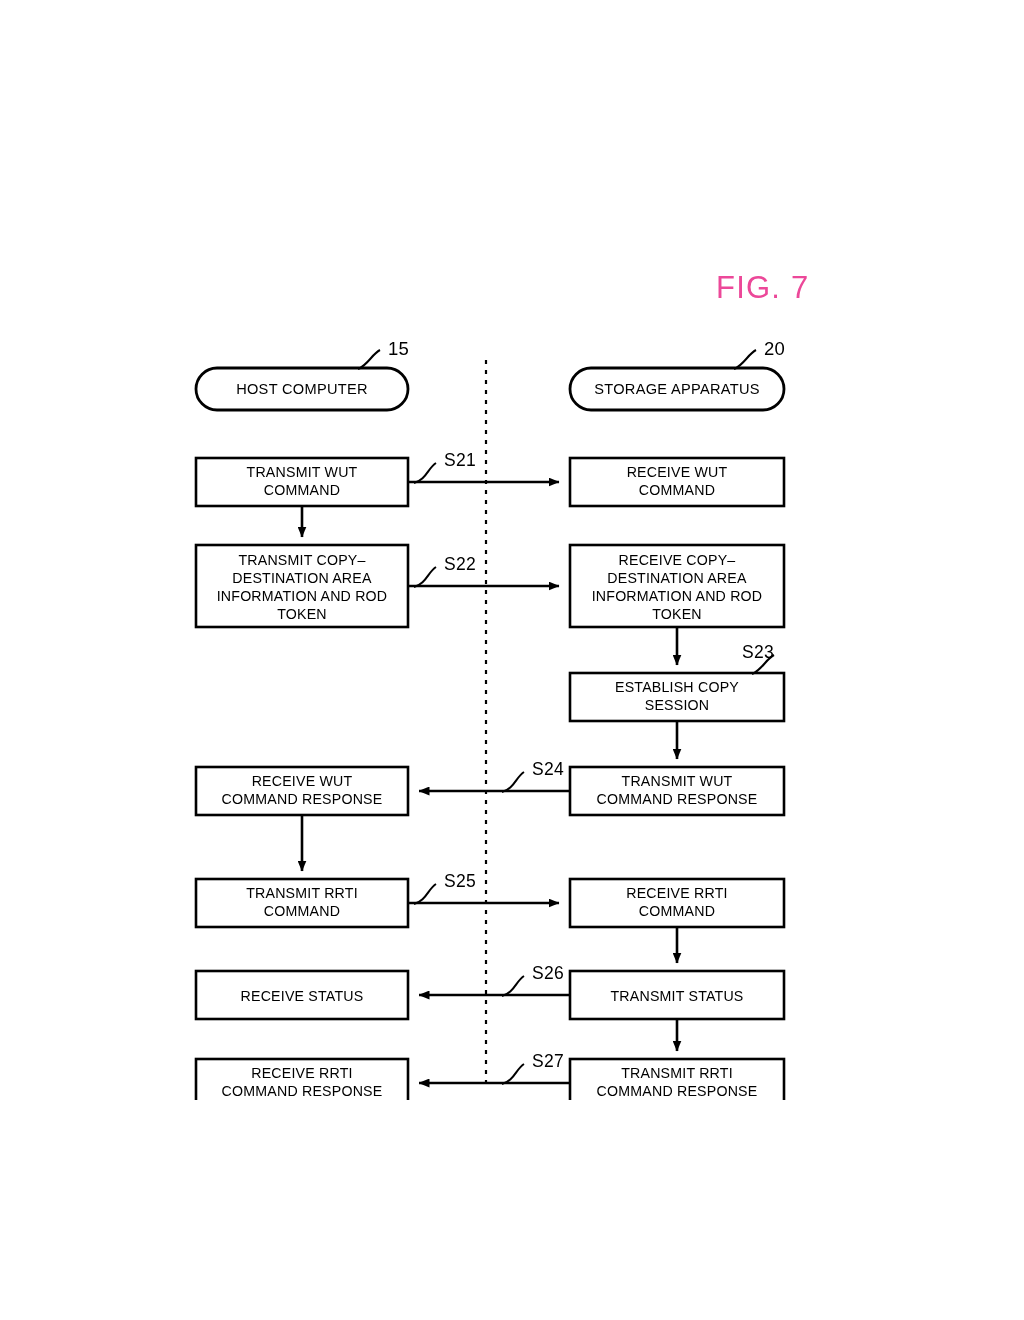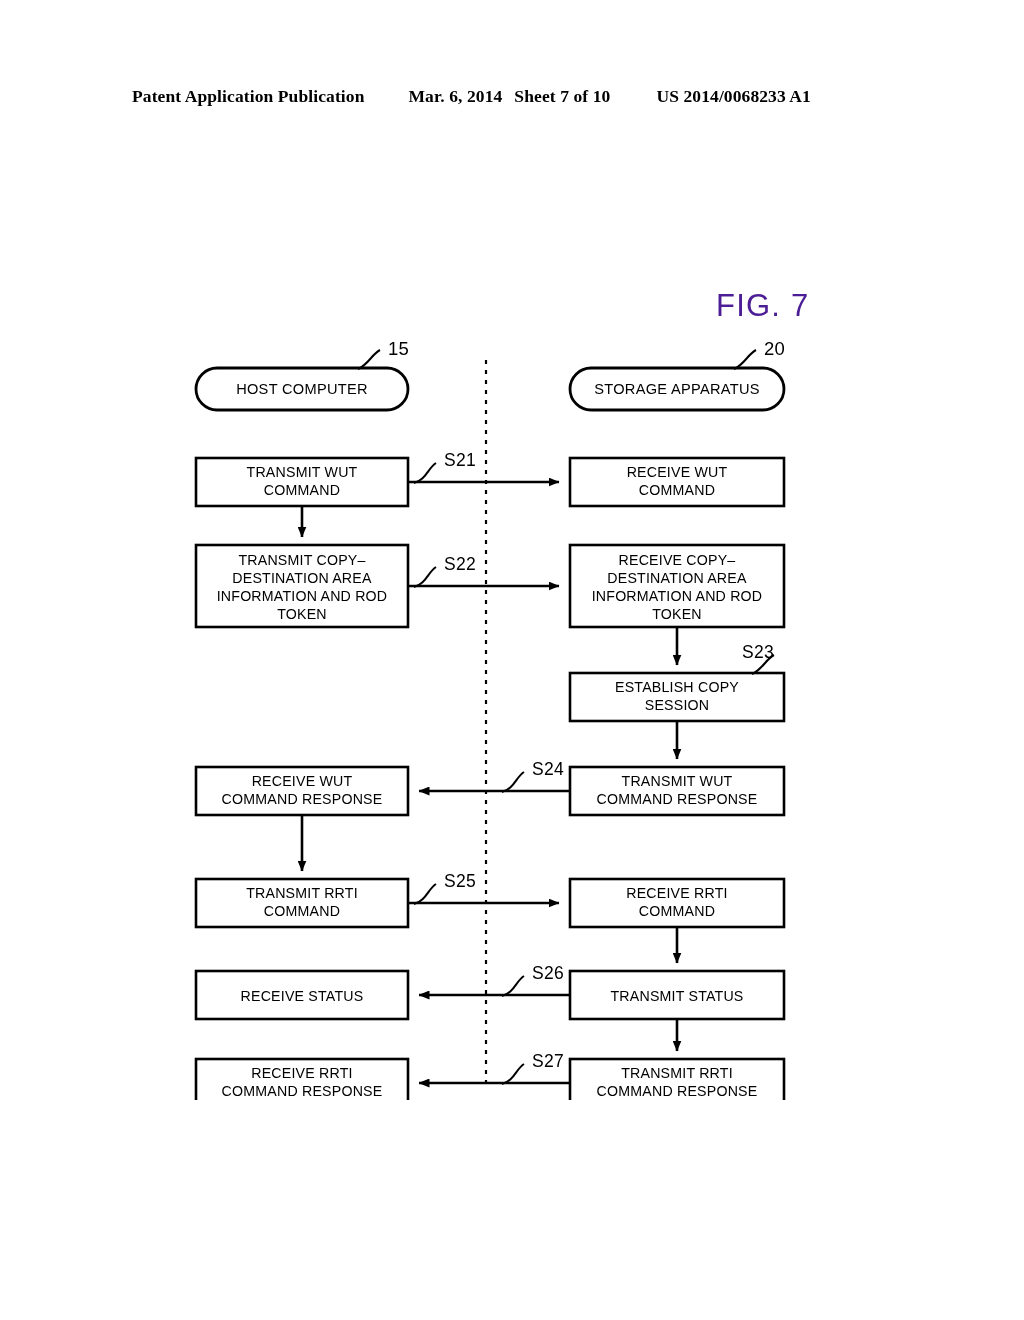--- a/index.html
+++ b/index.html
@@ -37,26 +37,26 @@
     white-space: nowrap;
   }
   .pub-header .h-title { }
   .pub-header .h-date  { margin-left: 44px; }
   .pub-header .h-sheet { margin-left: 12px; }
   .pub-header .h-num   { margin-left: 46px; }
 
   
   .fig-label {
     position: absolute;
-    top: 288px;
+    top: 270px;
     left: 716px;
     font-size: 31px;
     letter-spacing: 1.2px;
     font-family: "Liberation Sans", sans-serif;
-    color: #4c1d95;
+    color: #ec4899;
   }
 
   
   .diagram {
     position: absolute;
     top: 340px;
     left: 180px;
     width: 620px;
     height: 760px;
   }
@@ -115,26 +115,20 @@
     letter-spacing: 0.3px;
     text-anchor: start;
     fill: #000000;
   }
 </style>
 </head>
 <body>
 
 <div class="page">
 
-  <div class="pub-header">
-    <span class="h-title">Patent Application Publication</span>
-    <span class="h-date">Mar. 6, 2014</span>
-    <span class="h-sheet">Sheet 7 of 10</span>
-    <span class="h-num">US 2014/0068233 A1</span>
-  </div>
 
   <div class="fig-label">FIG. 7</div>
 
   <div class="diagram">
     <svg viewBox="0 0 620 760" width="620" height="760" xmlns="http://www.w3.org/2000/svg">
       <defs>
         <marker id="ah" markerWidth="11" markerHeight="9" refX="10.5" refY="4.5" orient="auto" markerUnits="userSpaceOnUse">
           <path class="arrowhead" d="M0,0 L11,4.5 L0,9 Z"></path>
         </marker>
       </defs>

